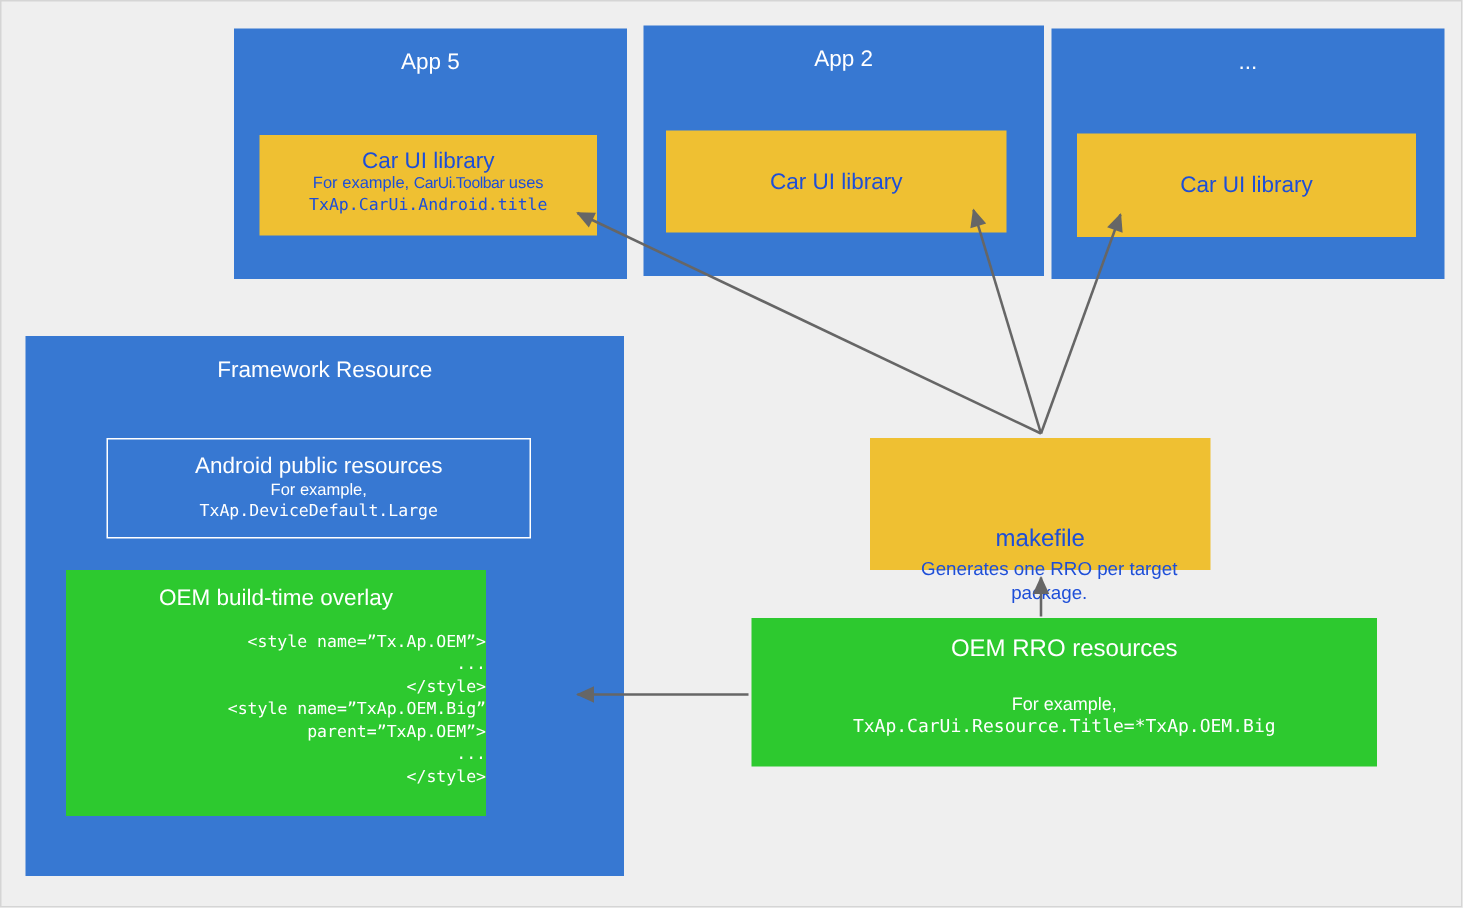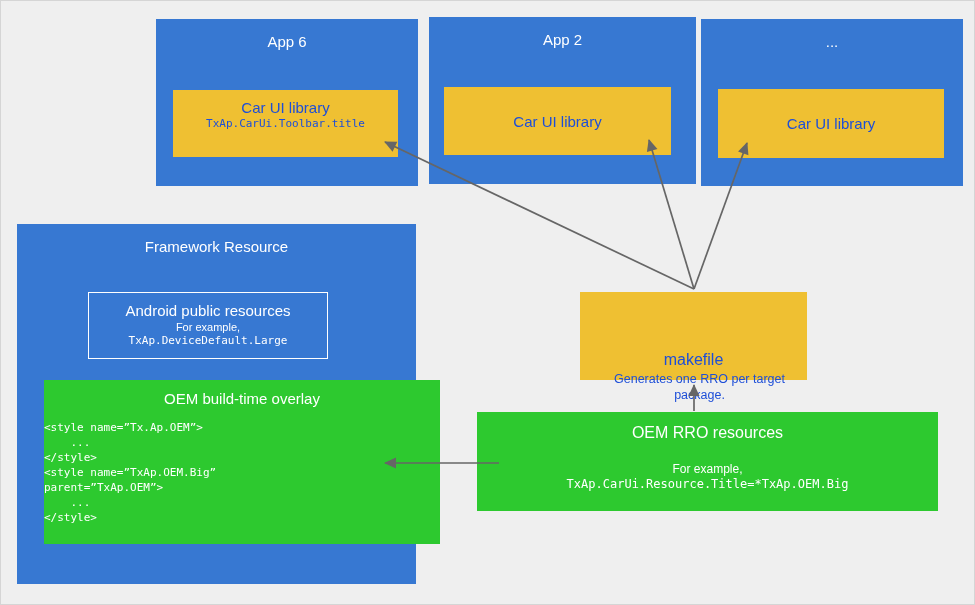--- a/index.html
+++ b/index.html
@@ -32,79 +32,80 @@
   .fw-title { text-align: center; font-size: 15px; padding-top: 14px; color: #ffffff; }
   .pub-box {
     border: 1px solid #FFFFFF; text-align: center; padding-top: 8px; color:#FFFFFF;
   }
   .pub-title { font-size: 15px; line-height: 19px; }
   .pub-example { font-size: 11px; line-height: 14px; }
   .pub-code { font-family: "DejaVu Sans Mono", monospace; font-size: 11px; line-height: 14px; }
   .overlay-title { text-align: center; font-size: 15px; padding-top: 10px; }
   .overlay-code {
     font-family: "DejaVu Sans Mono", monospace; font-size: 11px; line-height: 15px;
-    white-space: pre; text-align: left; padding: 13px 0 0 0; color: #FFFFFF;
+    white-space: pre; text-align: right; padding: 13px 0 0 0; color: #FFFFFF;
   }
   .makefile-box { text-align: center; padding-top: 13px; }
   .makefile-title { font-size: 16px; line-height: 21px; margin-top: 44px; }
   .makefile-sub { font-size: 12.5px; line-height: 16px; padding: 1px 20px 0 32px; }
   .rro-box { text-align: center; padding-top: 11px; }
   .rro-title { font-size: 16px; line-height: 20px; }
   .rro-example { font-size: 12px; line-height: 15px; margin-top: 19px; }
   .rro-code { font-family: "DejaVu Sans Mono", monospace; font-size: 12px; line-height: 15px; }
   svg.arrows { position: absolute; left: 0; top: 0; pointer-events: none; }
 </style>
 </head>
 <body>
 
 <div class="canvas">
 
   <div class="abs blue-box" style="left:155px;top:18px;width:262px;height:167px">
-    <div class="app-title">App 6</div>
+    <div class="app-title">App 5</div>
     <div class="abs yellow-box lib-box app1-lib" style="left:17px;top:71px;width:225px;height:67px">
       <div class="lib-title">Car UI library</div>
-      <div class="lib-code">TxAp.CarUi.Toolbar.title</div>
+      <div class="lib-desc"><span>For example, </span><span class="cond">CarUi.Toolbar</span><span> uses</span></div>
+      <div class="lib-code">TxAp.CarUi.Android.title</div>
     </div>
   </div>
 
   <div class="abs blue-box" style="left:428px;top:16px;width:267px;height:167px">
     <div class="app-title">App 2</div>
     <div class="abs yellow-box lib-box" style="left:15px;top:70px;width:227px;height:68px">
       <div class="lib-title-solo">Car UI library</div>
     </div>
   </div>
 
   <div class="abs blue-box" style="left:700px;top:18px;width:262px;height:167px">
     <div class="app-title">...</div>
     <div class="abs yellow-box lib-box" style="left:17px;top:70px;width:226px;height:69px">
       <div class="lib-title-solo">Car UI library</div>
     </div>
   </div>
 
   <div class="abs blue-box" style="left:16px;top:223px;width:399px;height:360px">
     <div class="fw-title">Framework Resource</div>
 
-    <div class="abs pub-box" style="left:71px;top:68px;width:240px;height:67px">
+    <div class="abs pub-box" style="left:54px;top:68px;width:283px;height:67px">
       <div class="pub-title">Android public resources</div>
       <div class="pub-example">For example,</div>
       <div class="pub-code">TxAp.DeviceDefault.Large</div>
     </div>
 
-    <div class="abs green-box" style="left:27px;top:156px;width:396px;height:164px">
+    <div class="abs green-box" style="left:27px;top:156px;width:280px;height:164px">
       <div class="overlay-title">OEM build-time overlay</div>
       <div class="overlay-code"><div>&lt;style name=”Tx.Ap.OEM”&gt;</div><div>    ...</div><div>&lt;/style&gt;</div><div>&lt;style name=”TxAp.OEM.Big”</div><div>parent=”TxAp.OEM”&gt;</div><div>    ...</div><div>&lt;/style&gt;</div></div>
     </div>
   </div>
 
   <div class="abs yellow-box makefile-box" style="left:579px;top:291px;width:227px;height:88px">
     <div class="makefile-title">makefile</div>
     <div class="makefile-sub">Generates one RRO per target package.</div>
   </div>
 
-  <div class="abs green-box rro-box" style="left:476px;top:411px;width:461px;height:99px">
+  <div class="abs green-box rro-box" style="left:500px;top:411px;width:417px;height:99px">
     <div class="rro-title">OEM RRO resources</div>
     <div class="rro-example">For example,</div>
     <div class="rro-code">TxAp.CarUi.Resource.Title=*TxAp.OEM.Big</div>
   </div>
 
   <svg class="arrows" width="975" height="605" viewBox="0 0 975 605">
     <defs>
       <marker id="ah" markerUnits="userSpaceOnUse" markerWidth="15" markerHeight="13" refX="12" refY="6.5" orient="auto">
         <path d="M1,1 L13,6.5 L1,12 Z" fill="#666666"></path>
       </marker>

